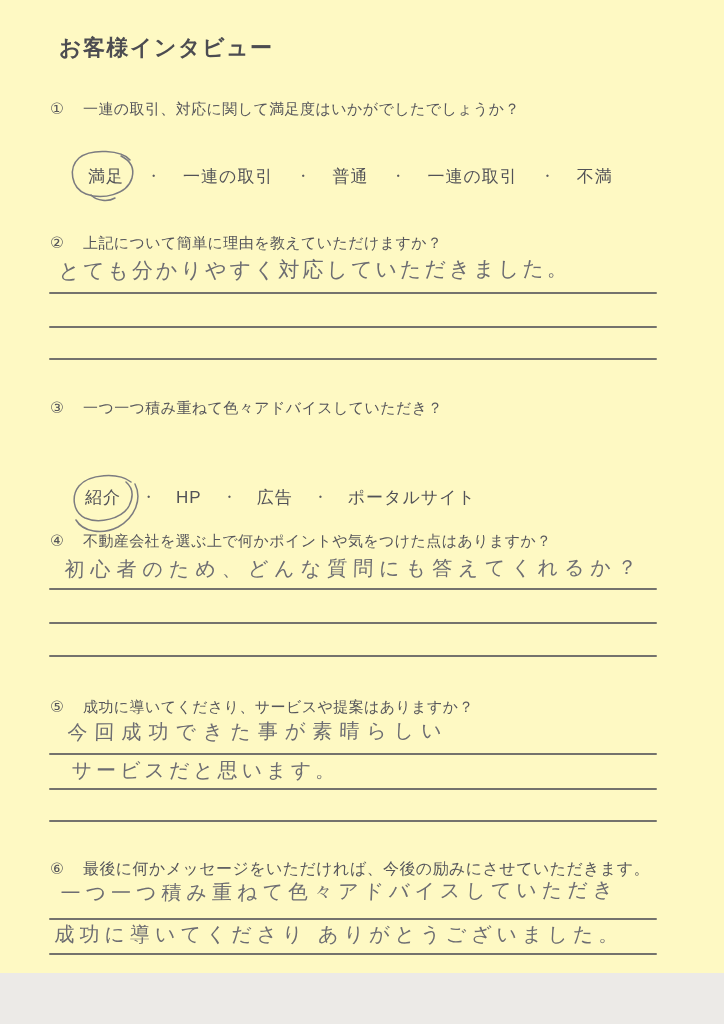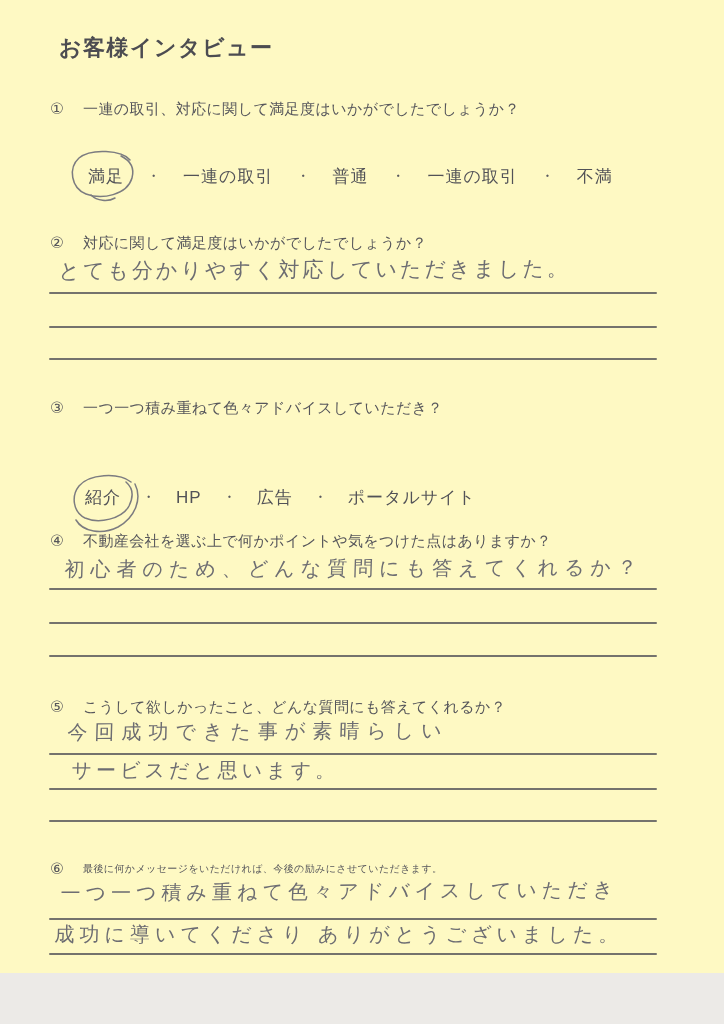--- a/index.html
+++ b/index.html
@@ -82,21 +82,21 @@
       <span>一連の取引</span>
     </span>
     <span class="dot">・</span>
     <span class="opt">
       <span>不満</span>
     </span>
   </div>
 
   <div class="question" style="top:233px">
     <span class="qnum">②</span>
-    <span class="qtext">対応に関して満足度はいかがでしたでしょうか？</span>
+    <span class="qtext">上記について簡単に理由を教えていただけますか？</span>
   </div>
   <div class="hw hw-a2">とても分かりやすく対応していただきました。</div>
   <div class="rule" style="top:292px"></div>
   <div class="rule" style="top:326px"></div>
   <div class="rule" style="top:358px"></div>
 
   <div class="question" style="top:398px">
     <span class="qnum">③</span>
     <span class="qtext">一つ一つ積み重ねて色々アドバイスしていただき？</span>
   </div>
@@ -126,31 +126,31 @@
     <span class="qnum">④</span>
     <span class="qtext">不動産会社を選ぶ上で何かポイントや気をつけた点はありますか？</span>
   </div>
   <div class="hw hw-a4">初心者のため、どんな質問にも答えてくれるか？</div>
   <div class="rule" style="top:588px"></div>
   <div class="rule" style="top:622px"></div>
   <div class="rule" style="top:655px"></div>
 
   <div class="question" style="top:697px">
     <span class="qnum">⑤</span>
-    <span class="qtext">こうして欲しかったこと、どんな質問にも答えてくれるか？</span>
+    <span class="qtext">成功に導いてくださり、サービスや提案はありますか？</span>
   </div>
   <div class="hw hw-a5-1">今回成功できた事が素晴らしい</div>
   <div class="rule" style="top:753px"></div>
   <div class="hw hw-a5-2">サービスだと思います。</div>
   <div class="rule" style="top:788px"></div>
   <div class="rule" style="top:820px"></div>
 
   <div class="question" style="top:859px">
     <span class="qnum">⑥</span>
-    <span class="qtext" style="font-size:10px">最後に何かメッセージをいただければ、今後の励みにさせていただきます。</span>
+    <span class="qtext" style="font-size:16px">最後に何かメッセージをいただければ、今後の励みにさせていただきます。</span>
   </div>
   <div class="hw hw-a6-1">一つ一つ積み重ねて色々アドバイスしていただき</div>
   <div class="rule" style="top:918px"></div>
   <div class="hw hw-a6-2">成功に導いてくださり ありがとうございました。</div>
   <div class="rule" style="top:953px"></div>
   <div class="rule" style="top:984px"></div>
 
 </div>
 
 </body></html>

